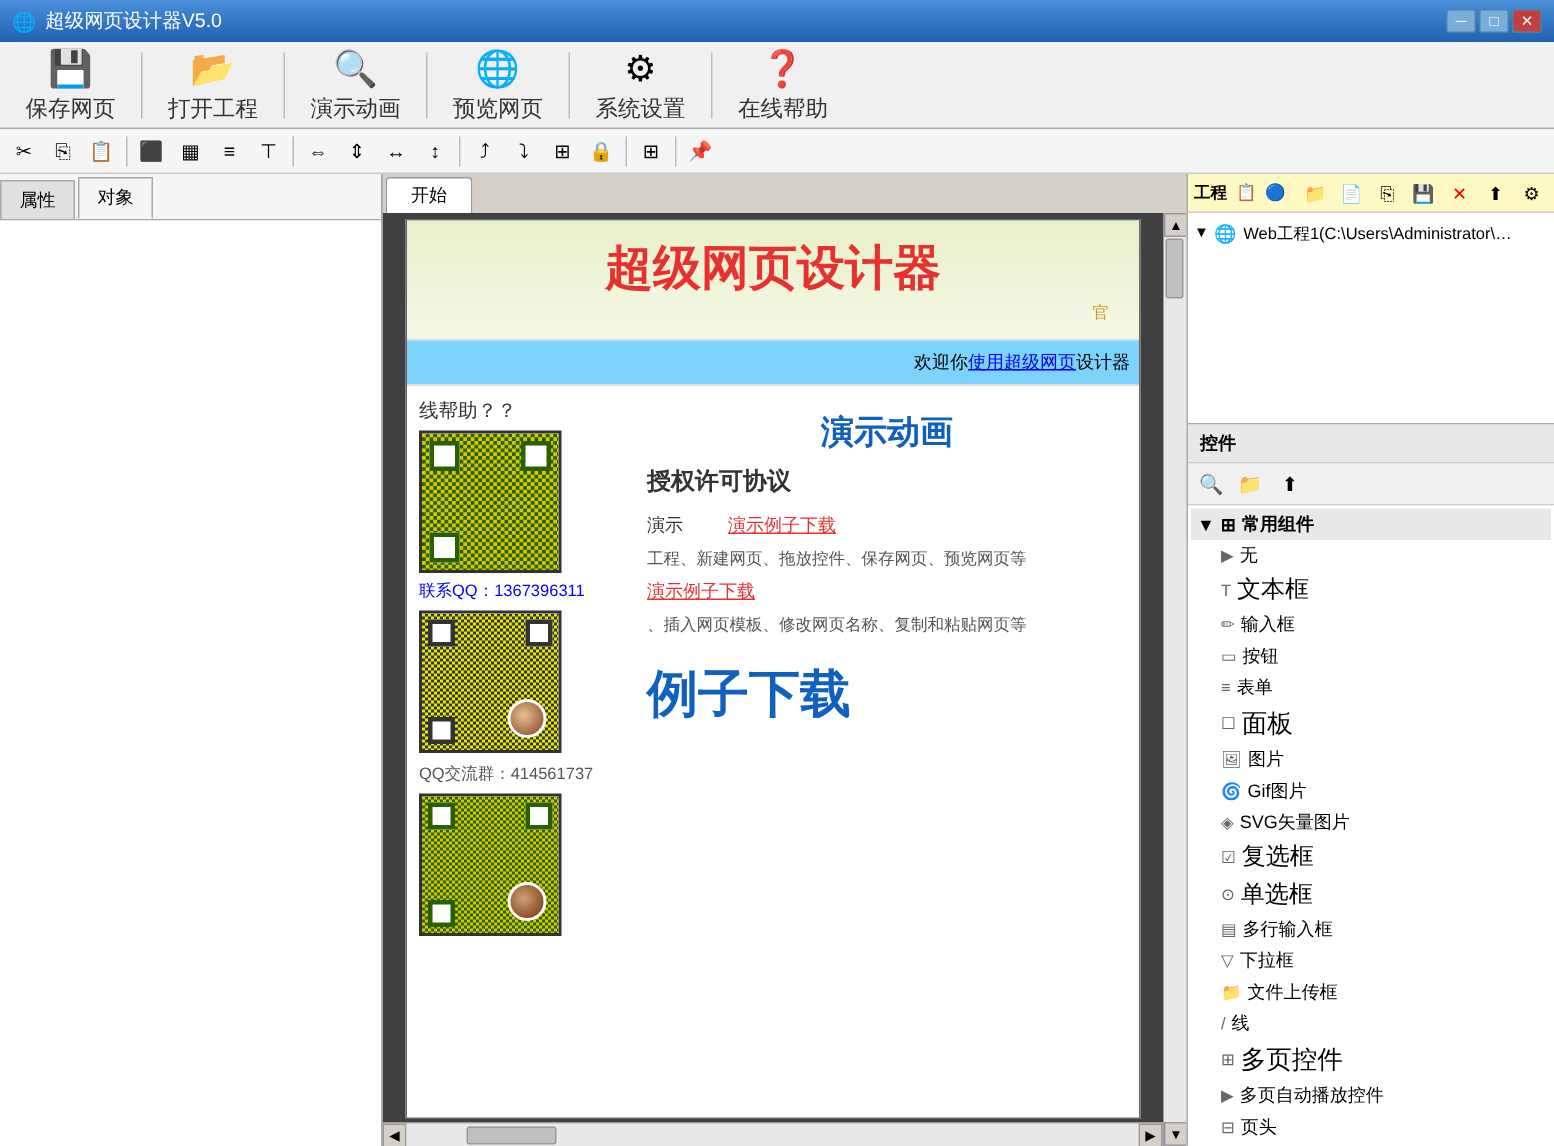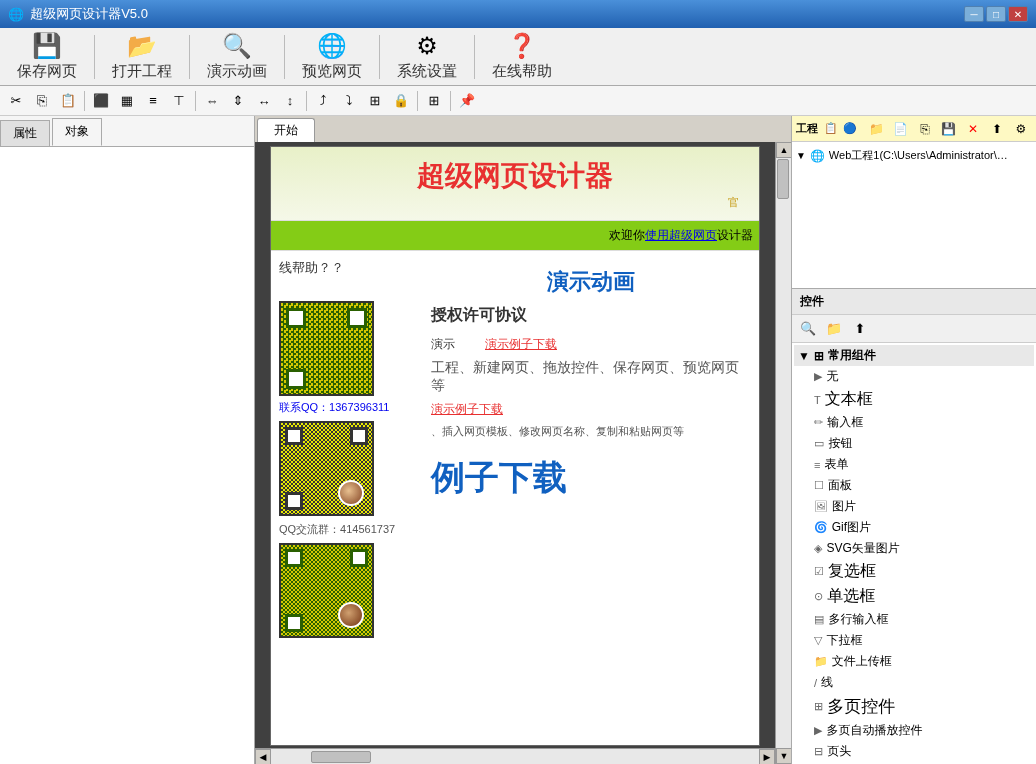--- a/index.html
+++ b/index.html
@@ -102,23 +102,23 @@
       display: flex; align-items: center; background: #f0f0f0; border-bottom: 1px solid #ccc;
       height: 28px; padding: 0 4px; gap: 2px;
     }
     .controls-tree { flex: 1; background: white; overflow: auto; padding: 2px; }
     .ctrl-item { display: flex; align-items: center; gap: 4px; padding: 2px 4px; font-size: 12px; cursor: pointer; white-space: nowrap; }
     .ctrl-group { background: #e8e8e8; padding: 2px 4px; font-size: 12px; font-weight: bold; cursor: pointer;
       display: flex; align-items: center; gap: 4px; }
 
     
     .page-header { background: linear-gradient(to bottom, #e8f0c8, #f5f8e8); padding: 10px; text-align: center; border-bottom: 1px solid #ddd; }
-    .page-title { color: #e83030; font-size: 28px; font-weight: bold; }
+    .page-title { color: #e83030; font-size: 32px; font-weight: bold; }
     .page-subtitle { color: #c8a020; font-size: 11px; text-align: right; padding-right: 10px; }
-    .page-welcome { background: #84cc16; padding: 6px; text-align: right; font-size: 12px; border-bottom: 1px solid #ddd; }
+    .page-welcome { background: #7dd3fc; padding: 6px; text-align: right; font-size: 12px; border-bottom: 1px solid #ddd; }
     .welcome-link { color: #0000ee; text-decoration: underline; }
 
     .canvas-h-scroll { display: flex; align-items: center; background: #d4d0c8; border-top: 1px solid #999; height: 16px; }
     .scroll-h-btn { width: 16px; height: 16px; background: #d4d0c8; border: 1px solid #999; display: flex; align-items: center; justify-content: center; font-size: 9px; cursor: pointer; }
     .scroll-h-track { flex: 1; background: #e8e8e8; position: relative; }
     .scroll-h-thumb { height: 12px; width: 60px; background: #c0c0c0; border: 1px solid #999; margin: 2px 40px; border-radius: 2px; }
 
     
     .canvas-with-scroll { display: flex; flex: 1; overflow: hidden; }
     .canvas-main { flex: 1; overflow: hidden; display: flex; flex-direction: column; }
@@ -220,21 +220,21 @@
               <div class="page-subtitle">官</div>
             </div>
 
             <div class="page-welcome">
               <span>欢迎你</span><span class="welcome-link">使用超级网页</span><span>设计器</span>
             </div>
 
             <div style="overflow: hidden; padding: 8px;">
 
               <div style="float: left; width: 145px; padding-right: 8px;">
-                <div style="color: #333; font-size: 13px; margin-bottom: 24px;">线帮助？？</div>
+                <div style="color: #333; font-size: 13px; margin-bottom: 4px;">线帮助？？</div>
 
                 <div style="width: 95px; height: 95px; margin: 4px 0; position: relative; border: 2px solid #333; overflow: hidden;">
                   <div style="width: 100%; height: 100%; background: repeating-conic-gradient(#2a6000 0% 25%, #d4c800 0% 50%) 0 0 / 5px 5px;"></div>
                   <div style="position: absolute; top: 5px; left: 5px; width: 20px; height: 20px; border: 3px solid #2a6000; background: white;"></div>
                   <div style="position: absolute; top: 5px; right: 5px; width: 20px; height: 20px; border: 3px solid #2a6000; background: white;"></div>
                   <div style="position: absolute; bottom: 5px; left: 5px; width: 20px; height: 20px; border: 3px solid #2a6000; background: white;"></div>
                 </div>
                 <div style="color: #0000ee; font-size: 11px; margin: 2px 0;">联系QQ：1367396311</div>
 
                 <div style="width: 95px; height: 95px; margin: 6px 0; position: relative; border: 2px solid #333; overflow: hidden;">
@@ -258,21 +258,21 @@
               <div style="margin-left: 152px;">
                 <div style="font-size: 22px; font-weight: bold; color: #1060c0; text-align: center; margin: 8px 0;">演示动画</div>
 
                 <div style="font-size: 16px; font-weight: bold; color: #333; margin-bottom: 10px;">授权许可协议</div>
 
                 <div style="display: flex; align-items: center; gap: 30px; margin: 6px 0;">
                   <span style="color: #333; font-size: 12px;">演示</span>
                   <span style="color: #e83030; font-size: 12px; cursor: pointer; text-decoration: underline;">演示例子下载</span>
                 </div>
 
-                <div style="color: #555; font-size: 14px; margin: 4px 0;">工程、新建网页、拖放控件、保存网页、预览网页等</div>
+                <div style="color: #555; font-size: 11px; margin: 4px 0;">工程、新建网页、拖放控件、保存网页、预览网页等</div>
 
                 <div style="color: #e83030; font-size: 12px; cursor: pointer; text-decoration: underline; margin: 6px 0;">演示例子下载</div>
 
                 <div style="color: #555; font-size: 11px; margin: 4px 0;">、插入网页模板、修改网页名称、复制和粘贴网页等</div>
 
                 <div style="font-size: 34px; font-weight: bold; color: #1060c0; text-align: left; margin: 16px 0;">例子下载</div>
               </div>
             </div>
 
           </div>
@@ -357,21 +357,21 @@
             <div class="ctrl-item">
               <span style="margin-left:16px; color:#666; font-size:11px;">▭</span>
               <span style="font-size:12px;">按钮</span>
             </div>
             <div class="ctrl-item">
               <span style="margin-left:16px; color:#666; font-size:11px;">≡</span>
               <span style="font-size:12px;">表单</span>
             </div>
             <div class="ctrl-item">
               <span style="margin-left:16px; color:#666; font-size:11px;">☐</span>
-              <span style="font-size:12px;">面板</span>
+              <span style="font-size:17px;">面板</span>
             </div>
             <div class="ctrl-item">
               <span style="margin-left:16px; color:#666; font-size:11px;">🖼</span>
               <span style="font-size:12px;">图片</span>
             </div>
             <div class="ctrl-item">
               <span style="margin-left:16px; color:#666; font-size:11px;">🌀</span>
               <span style="font-size:12px;">Gif图片</span>
             </div>
             <div class="ctrl-item">

